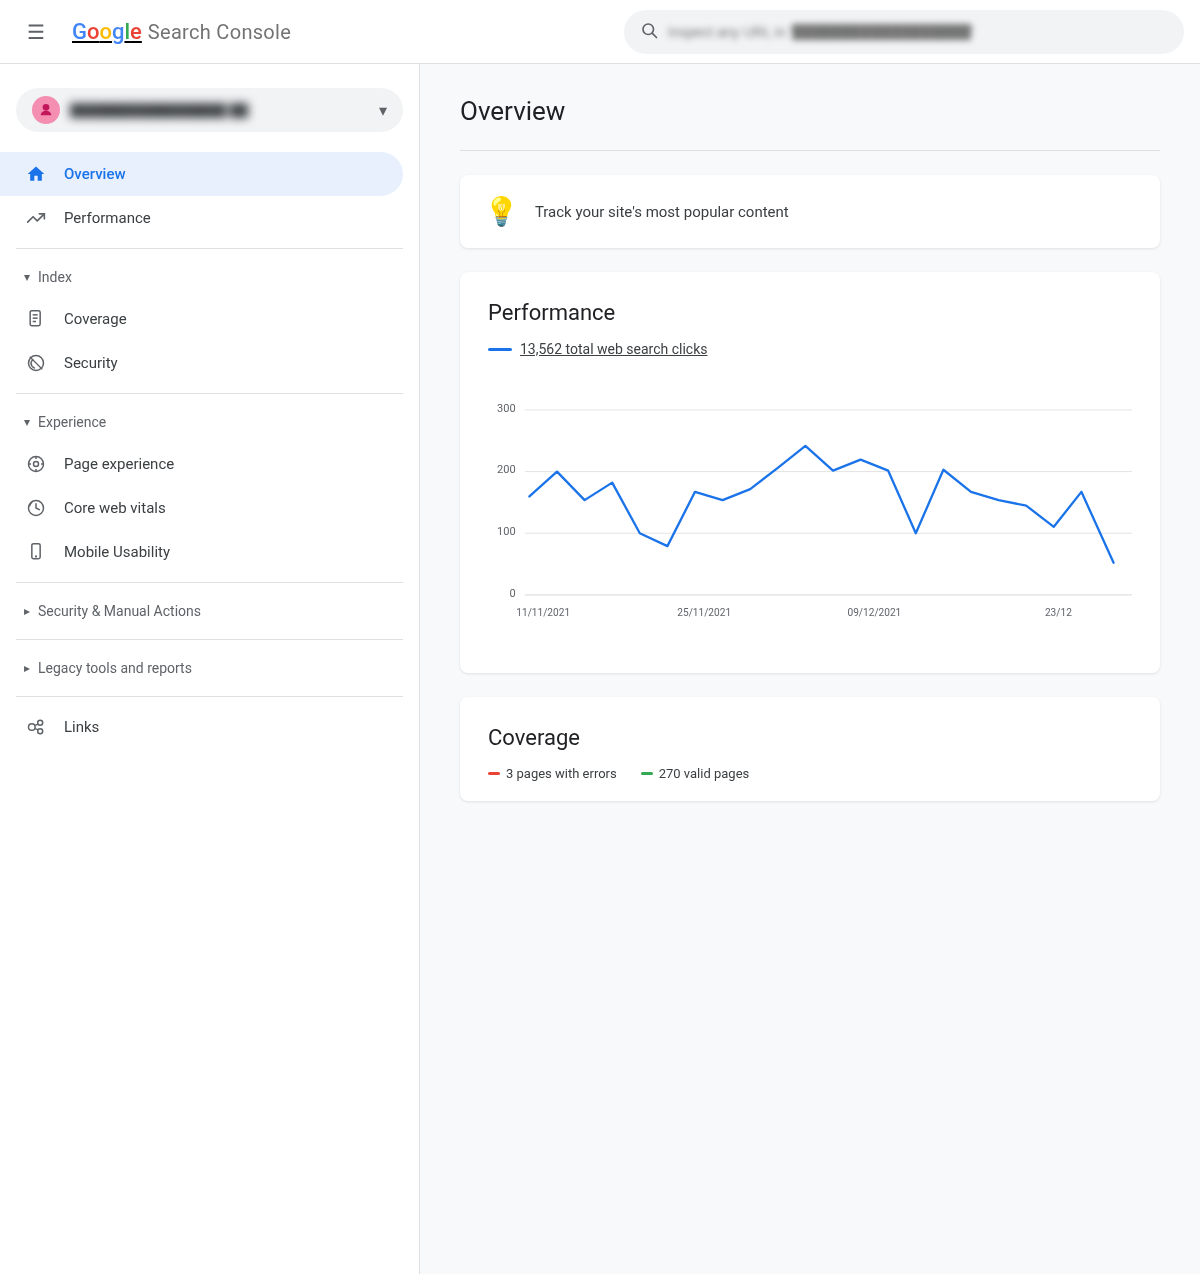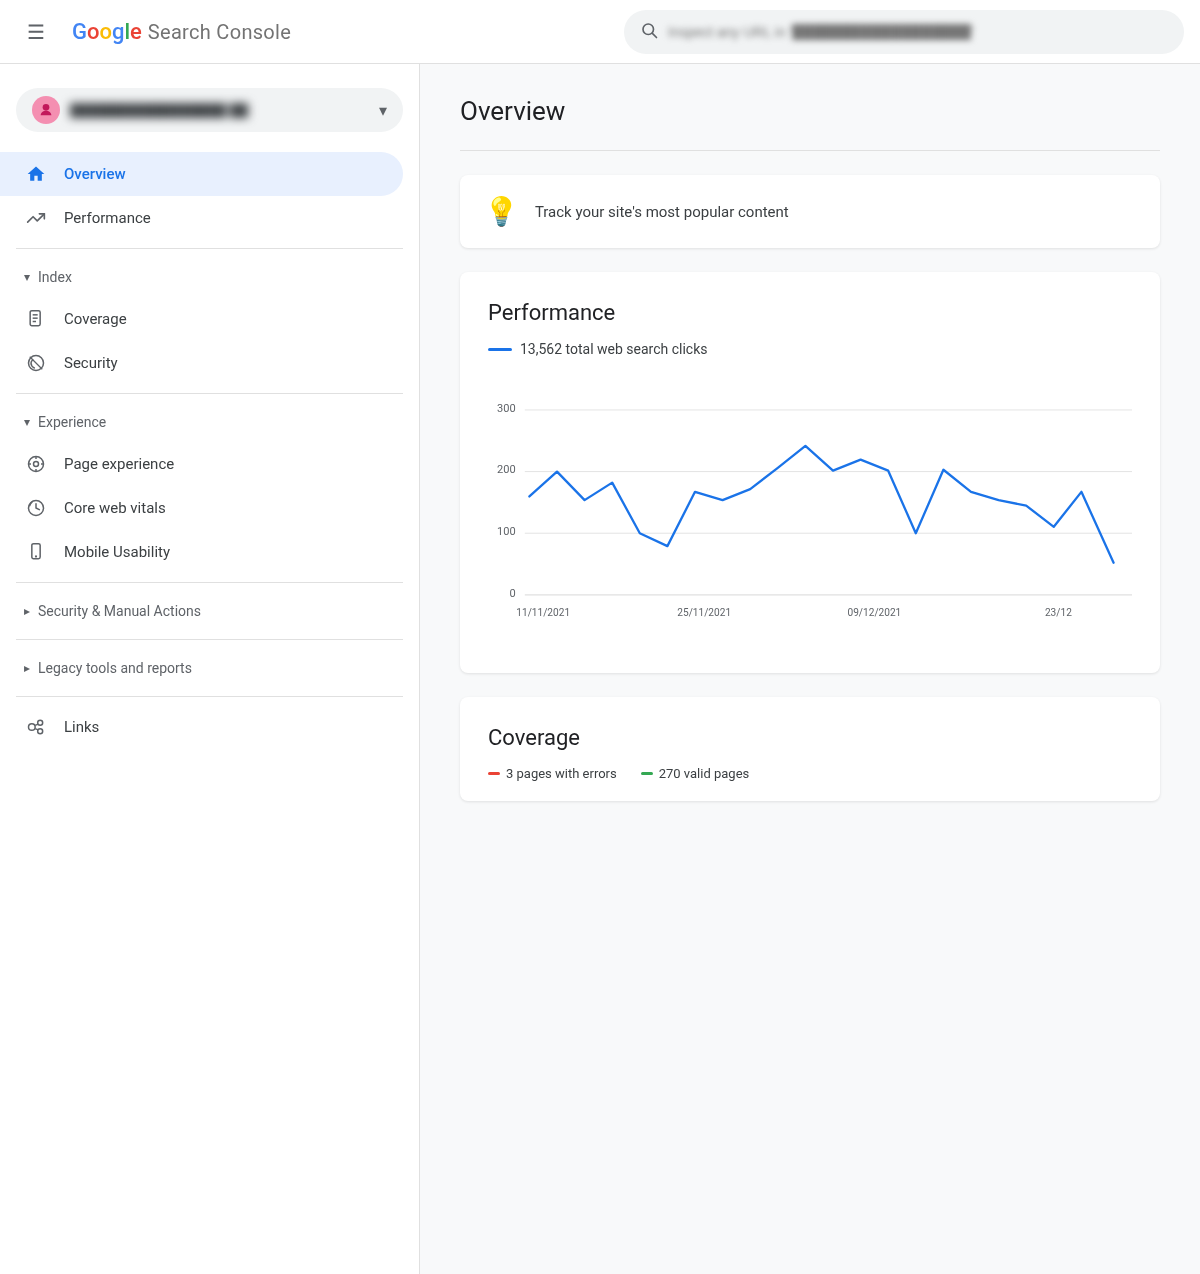--- a/index.html
+++ b/index.html
@@ -226,20 +226,21 @@
       color: #202124;
       margin-bottom: 16px;
     }
     .legend-item {
       display: flex;
       align-items: center;
       gap: 8px;
       margin-bottom: 16px;
       font-size: 14px;
       color: #3c4043;
+      text-decoration: underline;
     }
     .legend-line {
       width: 24px;
       height: 3px;
       background: #1a73e8;
       border-radius: 2px;
     }
 
     
     .chart-container {
@@ -273,21 +274,21 @@
     .dot-green { background: #34a853; }
   </style>
 </head>
 <body>
 
 <header class="header">
   <div class="hamburger">
     <span>☰</span>
   </div>
   <div class="logo">
-    <span style="font-size:22px; font-weight:500;">
+    <span style="font-size:22px; font-weight:500;text-decoration:underline;">
       <span style="color:#4285f4">G</span><span style="color:#ea4335">o</span><span style="color:#fbbc05">o</span><span style="color:#4285f4">g</span><span style="color:#34a853">l</span><span style="color:#ea4335">e</span>
     </span>
     <span class="logo-text"> Search Console</span>
   </div>
   <div class="search-bar">
     <span class="search-icon-svg">
       <svg width="18" height="18" viewBox="0 0 24 24" fill="none" stroke="#5f6368" stroke-width="2.2" stroke-linecap="round" stroke-linejoin="round">
         <circle cx="11" cy="11" r="7"></circle>
         <line x1="16.5" y1="16.5" x2="22" y2="22"></line>
       </svg>

